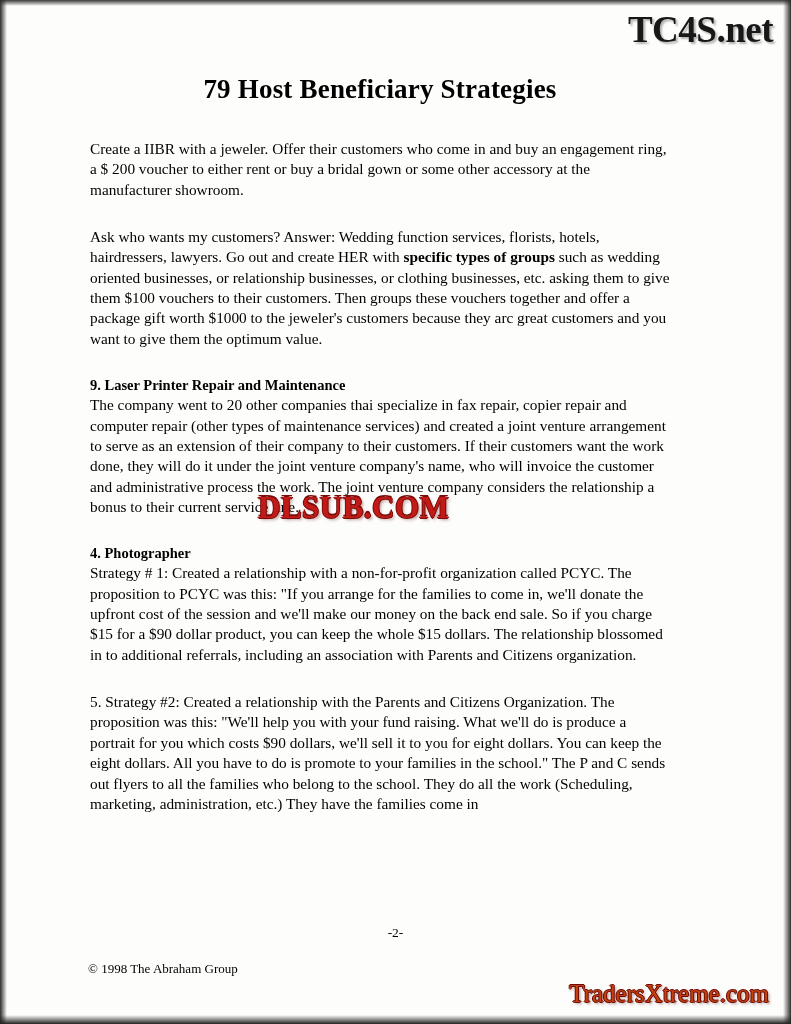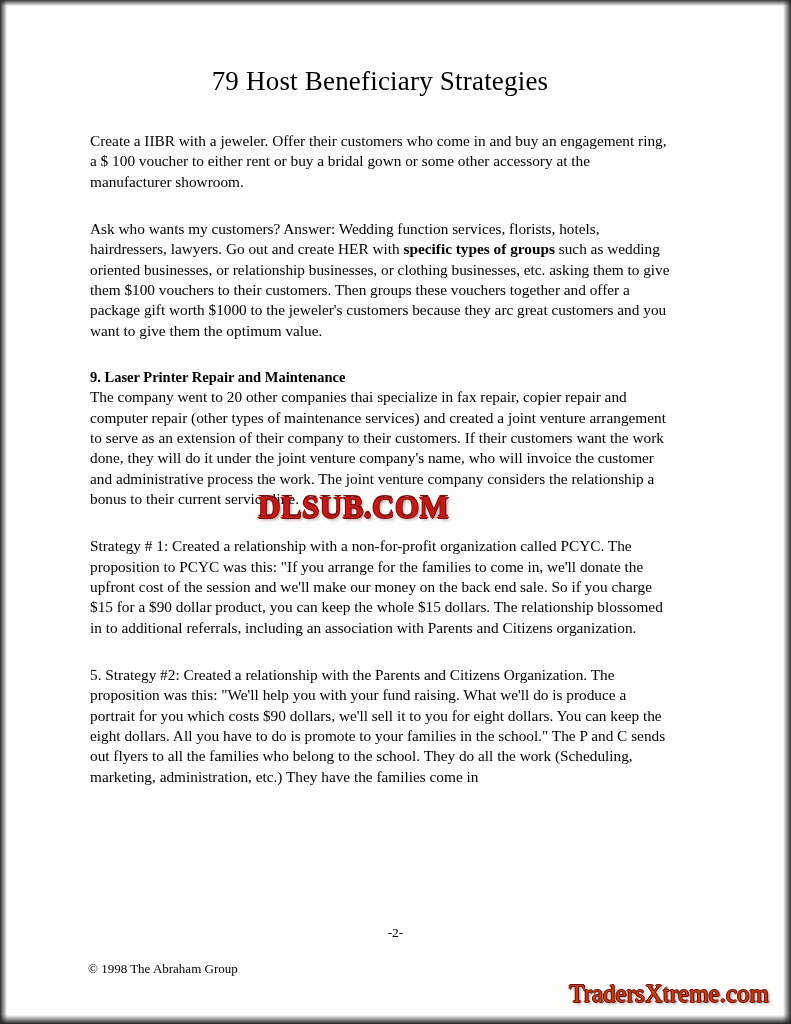--- a/index.html
+++ b/index.html
@@ -63,24 +63,24 @@
 
   .content {
     position: absolute;
     left: 90px;
     top: 62px;
     width: 580px;
   }
 
   h1.doc-title {
     font-family: "Liberation Serif", serif;
-    font-weight: normal;
+    font-weight: bold;
     font-size: 27px;
     text-align: center;
-    margin: 4px 0 34px 0;
+    margin: 12px 0 34px 0;
     letter-spacing: 0.2px;
   }
 
   .section {
     margin-bottom: 17px;
   }
   .section h2 {
     font-family: "Liberation Serif", serif;
     font-weight: bold;
     font-size: 14.5px;
@@ -155,45 +155,47 @@
 </head>
 <body>
 
 <div class="page">
 
   <div class="edge-top"></div>
   <div class="edge-left"></div>
   <div class="edge-right"></div>
   <div class="edge-bottom"></div>
 
+  <div class="brand-top">TC4S.net</div>
 
   <div class="content">
 
     <h1 class="doc-title">79 Host Beneficiary Strategies</h1>
 
     <div class="section">
-      <p>Create a IIBR with a jeweler. Offer their customers who come in and buy an engagement ring, a $ 100 voucher to either rent or buy a bridal gown or some other accessory at the manufacturer showroom.</p>
+      <p>Create a IIBR with a jeweler. Offer their customers who come in and buy an engagement ring, a $ 200 voucher to either rent or buy a bridal gown or some other accessory at the manufacturer showroom.</p>
     </div>
 
     <div class="spacer-sm"></div>
 
     <div class="section">
       <p><span>Ask who wants my customers? Answer: Wedding function services, florists, hotels, hairdressers, lawyers. Go out and create HER with </span><b>specific types of groups</b><span> such as wedding oriented businesses, or relationship businesses, or clothing businesses, etc. asking them to give them $100 vouchers to their customers. Then groups these vouchers together and offer a package gift worth $1000 to the jeweler's customers because they arc great customers and you want to give them the optimum value.</span></p>
     </div>
 
     <div class="spacer-sm"></div>
 
     <div class="section">
       <h2>9. Laser Printer Repair and Maintenance</h2>
       <p>The company went to 20 other companies thai specialize in fax repair, copier repair and computer repair (other types of maintenance services) and created a joint venture arrangement to serve as an extension of their company to their customers. If their customers want the work done, they will do it under the joint venture company's name, who will invoice the customer and administrative process the work. The joint venture company considers the relationship a bonus to their current service line.</p>
     </div>
 
     <div class="spacer-sm"></div>
 
     <div class="section">
+      <h2>4. Photographer</h2>
       <p>Strategy # 1: Created a relationship with a non-for-profit organization called PCYC. The proposition to PCYC was this: "If you arrange for the families to come in, we'll donate the upfront cost of the session and we'll make our money on the back end sale. So if you charge $15 for a $90 dollar product, you can keep the whole $15 dollars. The relationship blossomed in to additional referrals, including an association with Parents and Citizens organization.</p>
     </div>
 
     <div class="spacer-sm"></div>
 
     <div class="section">
       <p>5. Strategy #2: Created a relationship with the Parents and Citizens Organization. The proposition was this: "We'll help you with your fund raising. What we'll do is produce a portrait for you which costs $90 dollars, we'll sell it to you for eight dollars. You can keep the eight dollars. All you have to do is promote to your families in the school." The P and C sends out flyers to all the families who belong to the school. They do all the work (Scheduling, marketing, administration, etc.) They have the families come in</p>
     </div>
 
   </div>

